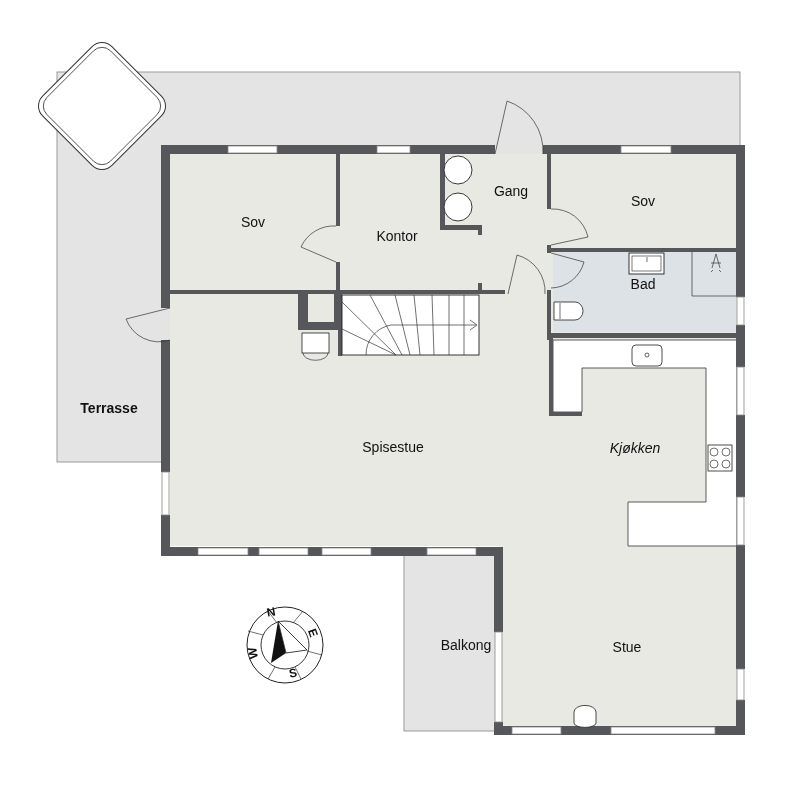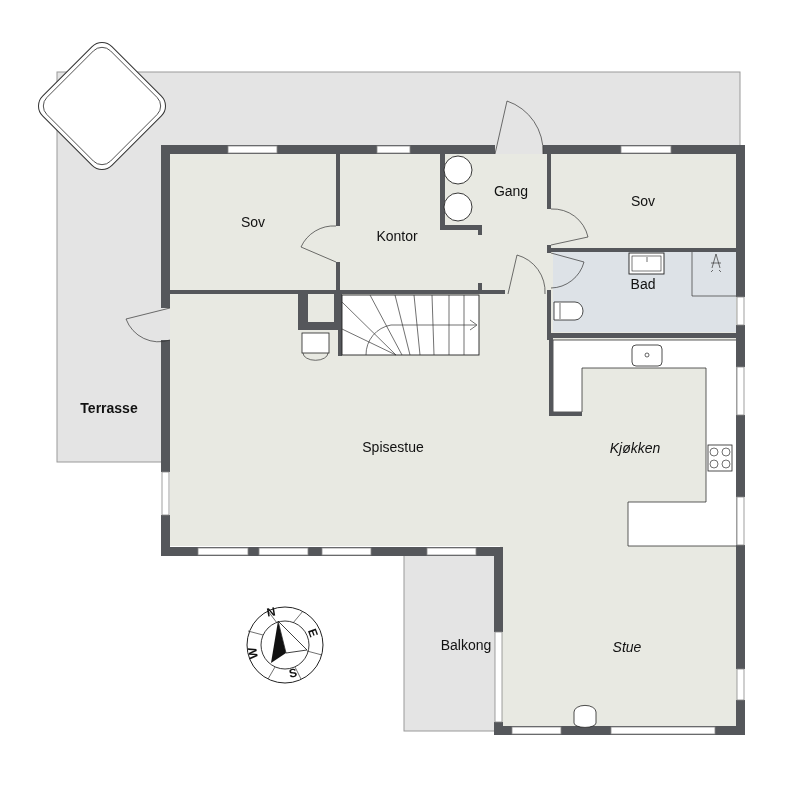--- a/index.html
+++ b/index.html
@@ -185,13 +185,13 @@
 
 <div class="label" style="left:253px;top:222px;">Sov</div>
 <div class="label" style="left:397px;top:236px;">Kontor</div>
 <div class="label" style="left:511px;top:191px;">Gang</div>
 <div class="label" style="left:643px;top:201px;">Sov</div>
 <div class="label" style="left:643px;top:284px;">Bad</div>
 <div class="label" style="left:109px;top:408px;font-weight:bold;">Terrasse</div>
 <div class="label" style="left:393px;top:447px;text-align:right;">Spisestue</div>
 <div class="label" style="left:635px;top:448px;font-style:italic;">Kjøkken</div>
 <div class="label" style="left:466px;top:645px;">Balkong</div>
-<div class="label" style="left:627px;top:647px;font-style:italic;">Stue</div>
+<div class="label" style="left:627px;top:647px;">Stue</div>
 
 </body></html>

